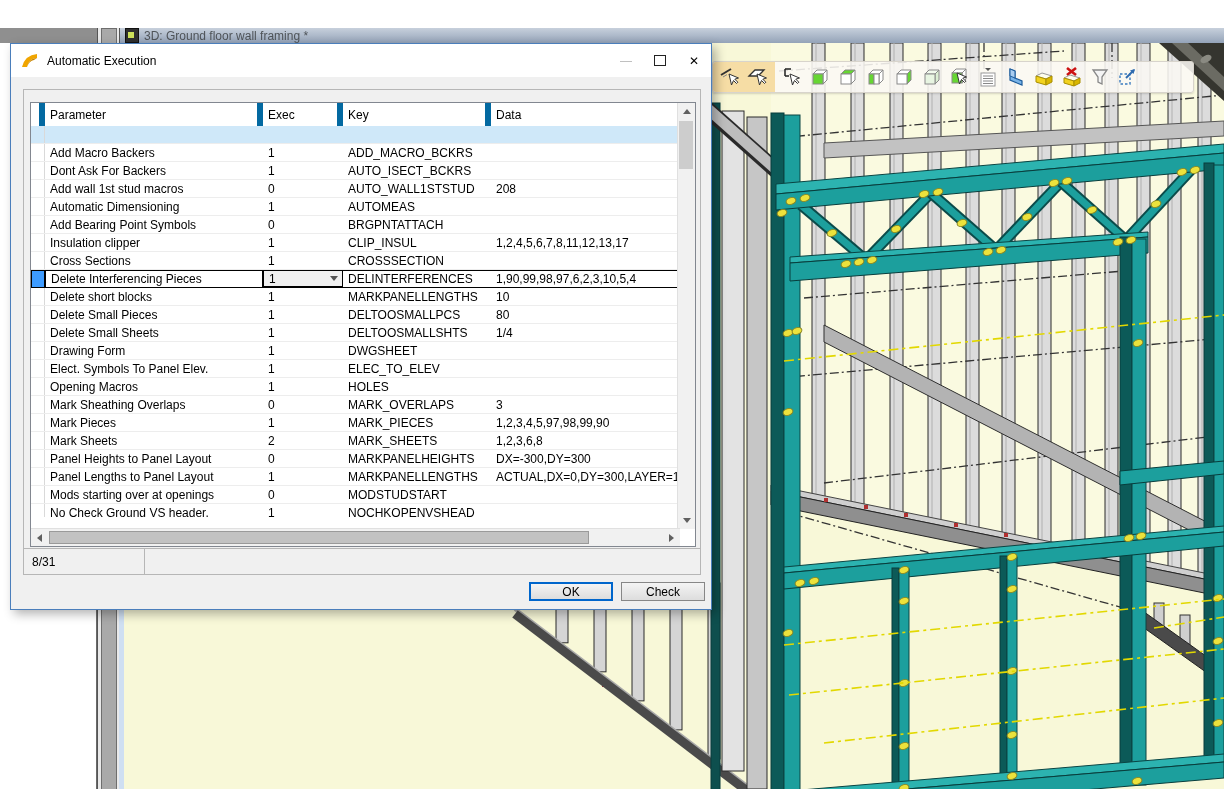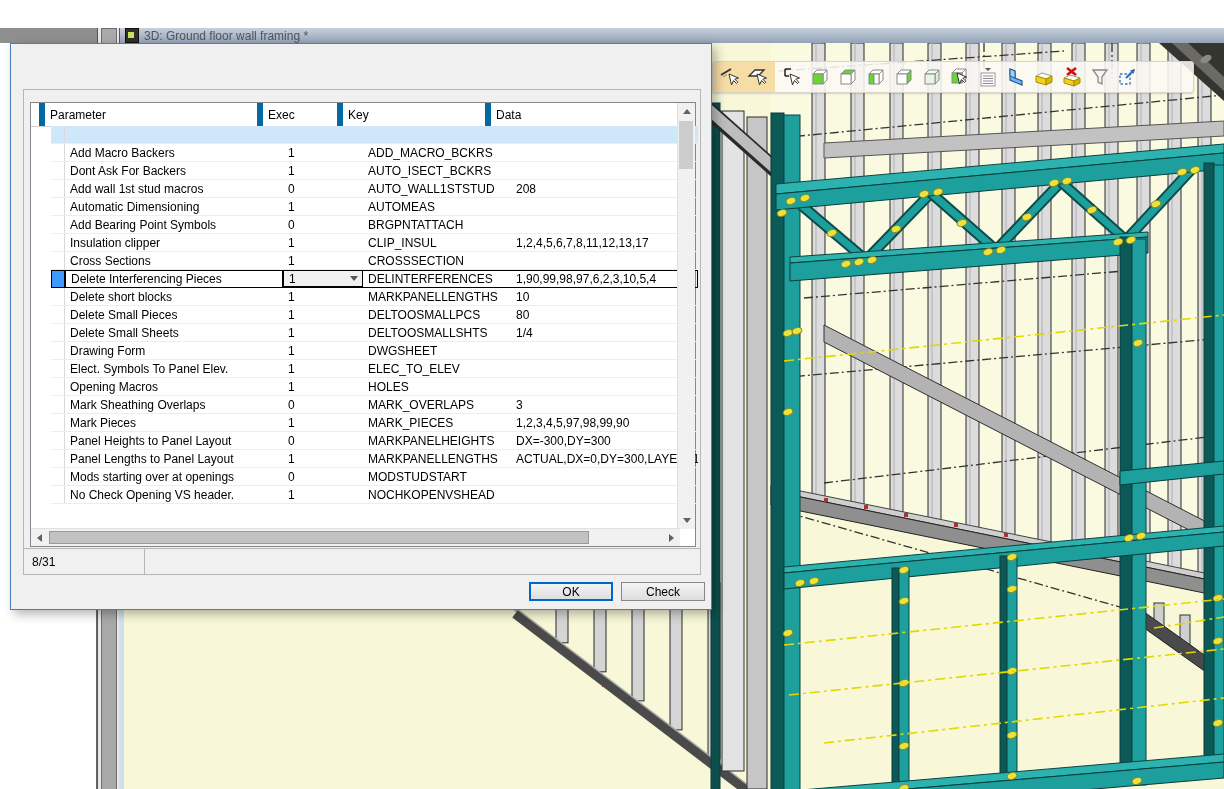--- a/index.html
+++ b/index.html
@@ -48,21 +48,21 @@
 
   .table-wrap{position:absolute;left:6px;top:12px;width:666px;height:445px;background:#fff;border:1px solid #828790;box-sizing:border-box;}
   .thead{display:flex;height:23px;border-bottom:1px solid #d0d0d0;background:#fff;}
   .hc{display:flex;align-items:center;padding-left:5px;border-right:6px solid #0369a1;box-sizing:border-box;}
   .c-sel{width:14px;padding-left:0;}
   .c-param{width:218px;}
   .c-exec{width:80px;}
   .c-key{width:148px;}
   .c-data{width:187px;border-right:none;}
 
-  .tbody{position:absolute;left:0;top:23px;width:647px;height:391px;overflow:hidden;padding-left:20px;}
+  .tbody{position:absolute;left:0;top:23px;width:647px;height:391px;overflow:hidden;}
   .trow{display:flex;height:17px;border-bottom:1px solid #ededed;}
   .trow .c{display:flex;align-items:center;padding-left:5px;box-sizing:border-box;white-space:nowrap;overflow:hidden;}
   .trow .selcol{width:14px;padding-left:0;border-right:1px solid #d9d9d9;}
   .trow .param{width:218px;}
   .trow .exec{width:80px;}
   .trow .key{width:148px;}
   .trow .data{width:187px;}
   .trow.hl{background:#cfe8f9;}
   .trow.sel{outline:1px solid #000;outline-offset:-1px;}
   .trow.sel .selcol{background:#3d9bff;border-right-color:#000;}
@@ -413,20 +413,35 @@
         <svg viewBox="0 0 22 22">
             <rect x="3" y="8" width="10" height="10" fill="none" stroke="#3a7bbf" stroke-width="1.4" stroke-dasharray="2.5 2"></rect>
             <line x1="9" y1="12" x2="17" y2="4" stroke="#2f6cb0" stroke-width="2"></line>
             <polygon points="18,3 13,4.5 16.5,8" fill="#2f6cb0"></polygon>
           </svg>
       </div>
     </div>
   </div>
 
   <div class="dialog">
+    <div class="titlebar">
+      <svg class="title-icon" viewBox="0 0 18 18">
+        <rect x="0" y="0" width="18" height="18" fill="#fff"></rect>
+        <path d="M1,15 Q4,3 16,2 L16,6 Q8,6 6,15 Z" fill="#f0a500"></path>
+        <path d="M6,15 Q8,9 13,8 L16,6 Q8,6 6,15 Z" fill="#c98500"></path>
+      </svg>
+      <span class="title-text">Automatic Execution</span>
+      <div class="win-controls">
+        <div class="win-btn min">—</div>
+        <div class="win-btn">
+            <span class="max-glyph"></span>
+          </div>
+        <div class="win-btn">✕</div>
+      </div>
+    </div>
 
     <div class="outer-panel">
       <div class="table-wrap">
         <div class="thead">
           <div class="hc c-sel"></div>
           <div class="hc c-param">Parameter</div>
           <div class="hc c-exec">Exec</div>
           <div class="hc c-key">Key</div>
           <div class="hc c-data">Data</div>
         </div>
@@ -548,20 +563,27 @@
             </div>
             <div class="trow">
               <div class="c selcol"></div>
               <div class="c param">Mark Pieces</div>
               <div class="c exec">1</div>
               <div class="c key">MARK_PIECES</div>
               <div class="c data">1,2,3,4,5,97,98,99,90</div>
             </div>
             <div class="trow">
               <div class="c selcol"></div>
+              <div class="c param">Mark Sheets</div>
+              <div class="c exec">2</div>
+              <div class="c key">MARK_SHEETS</div>
+              <div class="c data">1,2,3,6,8</div>
+            </div>
+            <div class="trow">
+              <div class="c selcol"></div>
               <div class="c param">Panel Heights to Panel Layout</div>
               <div class="c exec">0</div>
               <div class="c key">MARKPANELHEIGHTS</div>
               <div class="c data">DX=-300,DY=300</div>
             </div>
             <div class="trow">
               <div class="c selcol"></div>
               <div class="c param">Panel Lengths to Panel Layout</div>
               <div class="c exec">1</div>
               <div class="c key">MARKPANELLENGTHS</div>
@@ -569,21 +591,21 @@
             </div>
             <div class="trow">
               <div class="c selcol"></div>
               <div class="c param">Mods starting over at openings</div>
               <div class="c exec">0</div>
               <div class="c key">MODSTUDSTART</div>
               <div class="c data"></div>
             </div>
             <div class="trow">
               <div class="c selcol"></div>
-              <div class="c param">No Check Opening VS header.</div>
+              <div class="c param">No Check Ground VS header.</div>
               <div class="c exec">1</div>
               <div class="c key">NOCHKOPENVSHEAD</div>
               <div class="c data"></div>
             </div>
           </div>
         <div class="tvscroll">
           <div class="arr" style="top:0">
               <span class="tri-up"></span>
             </div>
           <div class="tvthumb"></div>

